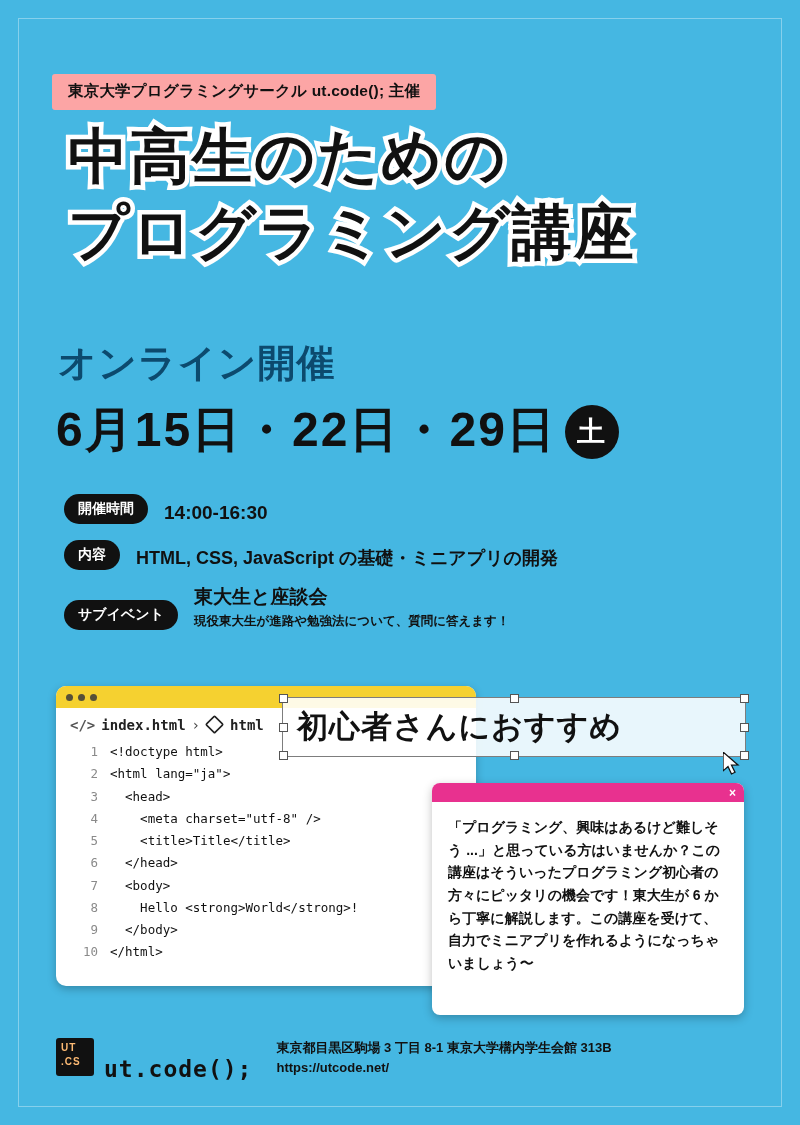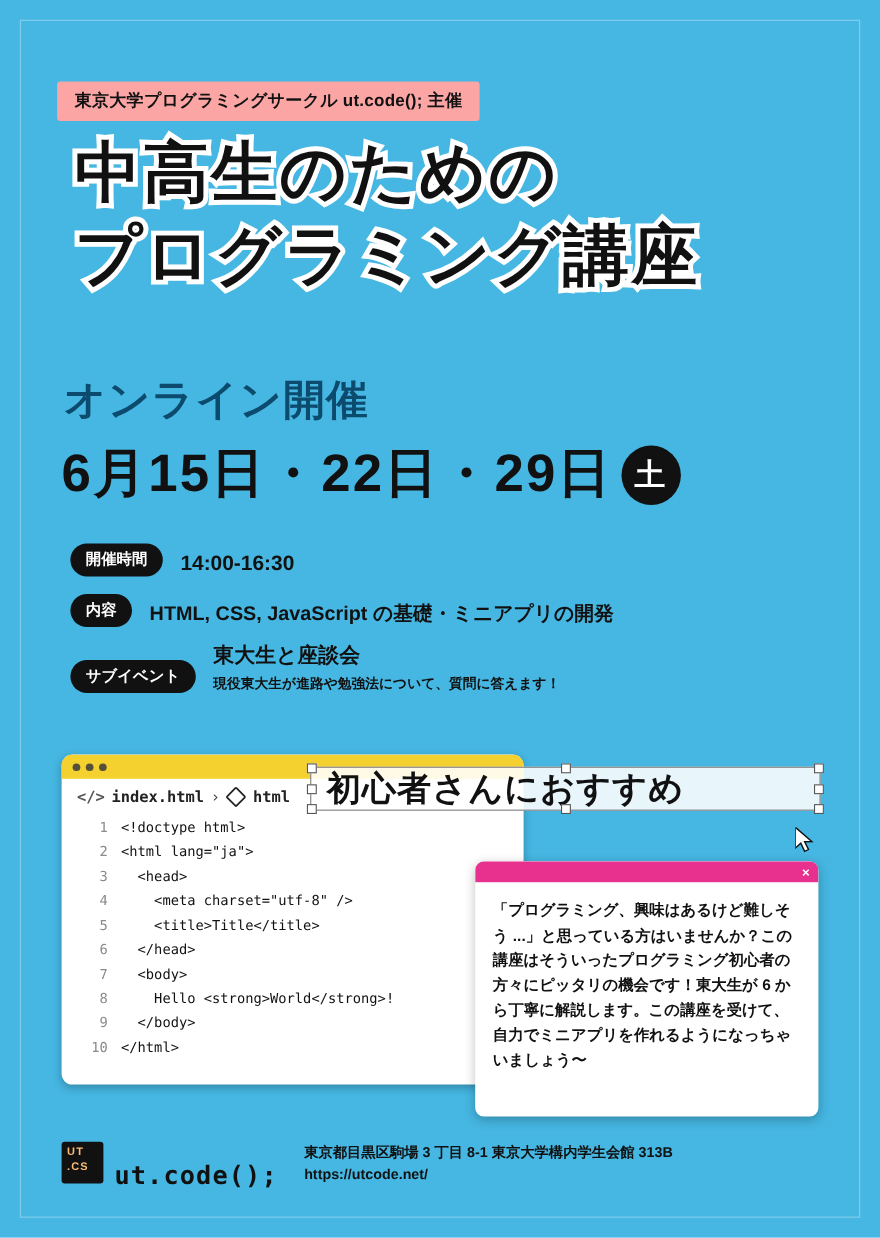--- a/index.html
+++ b/index.html
@@ -125,21 +125,21 @@
   .cline{display:flex;}
   .ln{
     width:42px;text-align:right;padding-right:12px;
     color:#8a8a8a;flex:none;
   }
   .ctext{white-space:pre;color:#111;}
 
   
   .selbox{
     position:absolute;left:282px;top:697px;
-    width:464px;height:40px;
+    width:464px;height:60px;
     background:rgba(255,255,255,0.88);
     border:1.5px solid #7d7d7d;
     display:flex;align-items:center;
     padding-left:14px;
     box-sizing:border-box;
   }
   .selbox .sel-text{
     font-size:31px;font-weight:bold;color:#111;letter-spacing:1px;
   }
   .handle{

